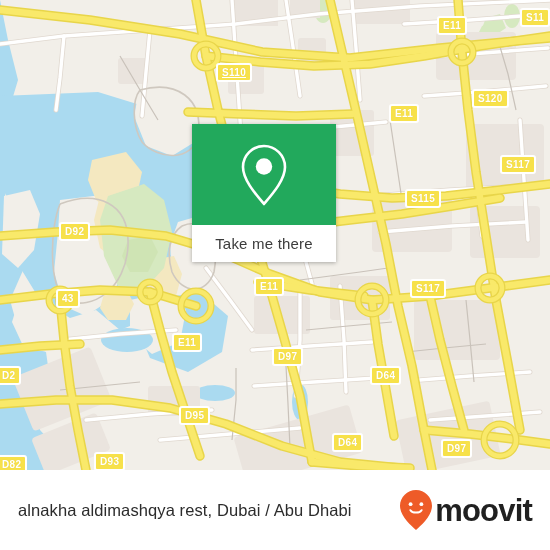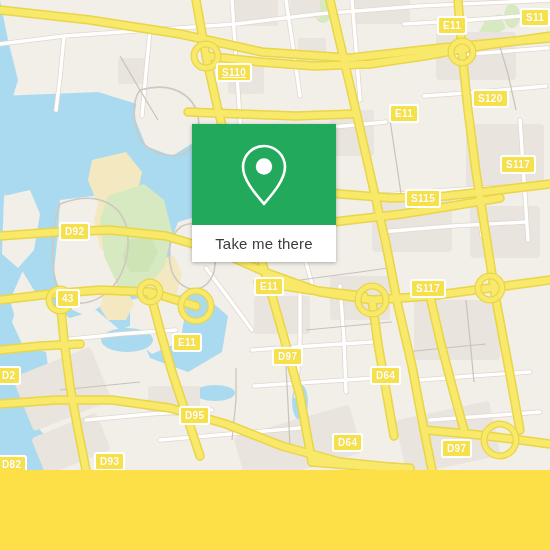--- a/index.html
+++ b/index.html
@@ -388,14 +388,27 @@
           <circle cx="28" cy="24.5" r="8.2" fill="#ffffff"></circle>
         </svg>
       </div>
       <div id="popup-foot">
         <span id="popup-foot-label">Take me there</span>
       </div>
     </div>
 
   </div>
 
+  <div id="bottom-bar">
+    <span id="place-title">alnakha aldimashqya rest, Dubai / Abu Dhabi</span>
+
+    <div id="brand">
+      <svg width="34" height="42" viewBox="0 0 34 42">
+        <path d="M17 1 C8.2 1 1 8.1 1 16.8 C1 27 12 36.5 17 41 C22 36.5 33 27 33 16.8 C33 8.1 25.8 1 17 1 Z" fill="#ee5b28"></path>
+        <circle cx="11.6" cy="15.2" r="1.9" fill="#ffffff"></circle>
+        <circle cx="22.4" cy="15.2" r="1.9" fill="#ffffff"></circle>
+        <path d="M11.4 21.2 C13.4 24.4 20.6 24.4 22.6 21.2" fill="none" stroke="#ffffff" stroke-width="2" stroke-linecap="round"></path>
+      </svg>
+      <span id="brand-word">moovit</span>
+    </div>
+  </div>
 
 </div>
 
 </body></html>

